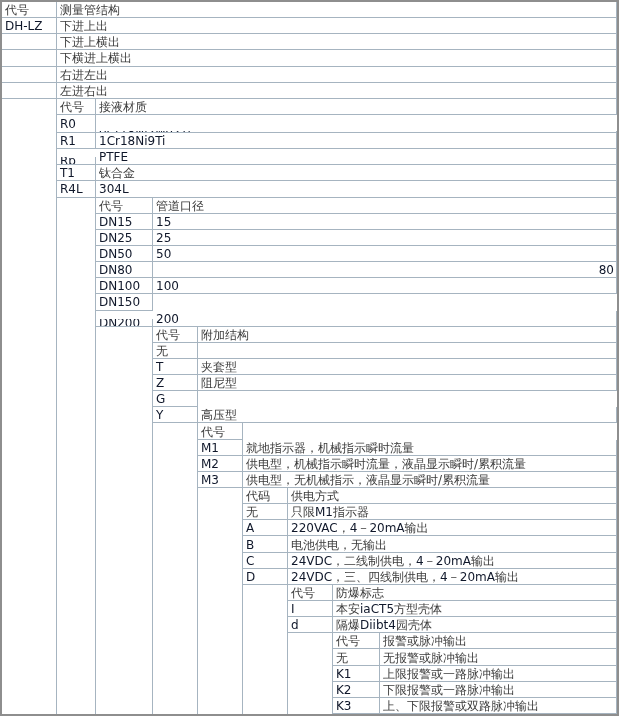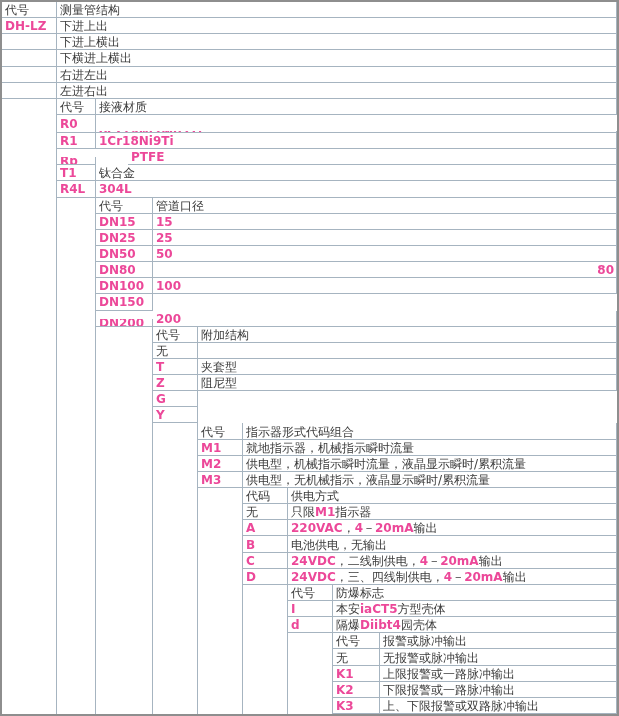--- a/index.html
+++ b/index.html
@@ -20,21 +20,21 @@
     border-bottom:1px solid #a6b4c0;
     font-size:12px;
     line-height:14px;
     padding:1px 2px 0 3px;
     color:#3b3b3b;
     white-space:nowrap;
     overflow:hidden;
     display:flex;
     align-items:center;
   }
-  .cell .lat{color:#ec4899;font-weight:bold;}
+  .cell .lat{color:#0f172a;}
   .spacer{border-bottom:none;}
 </style>
 </head>
 <body>
 
 <div class="table-wrap">
     <div class="cell" style="grid-area: 1 / 1 / auto / 2;">代号</div>
     <div class="cell" style="grid-area: 1 / 2 / auto / 10;">测量管结构</div>
     <div class="cell" style="grid-area: 2 / 1 / auto / 2;">
       <span class="lat">DH-LZ</span>
@@ -59,21 +59,21 @@
     </div>
     <div class="cell" style="grid-area: 9 / 2 / auto / 3; text-align: right;">
       <span class="lat">R1</span>
     </div>
     <div class="cell" style="grid-area: 9 / 3 / auto / 10;">
       <span class="lat">1Cr18Ni9Ti</span>
     </div>
     <div class="cell" style="grid-area: 10 / 2 / auto / 3; margin-top: 8px;">
       <span class="lat">Rp</span>
     </div>
-    <div class="cell" style="grid-area: 10 / 3 / auto / 10; margin-left: 32px;">
+    <div class="cell" style="grid-area: 10 / 3 / auto / 10;">
       <span class="lat">PTFE</span>
     </div>
     <div class="cell" style="grid-area: 11 / 2 / auto / 3;">
       <span class="lat">T1</span>
     </div>
     <div class="cell" style="grid-area: 11 / 3 / auto / 10;">钛合金</div>
     <div class="cell" style="grid-area: 12 / 2 / auto / 3;">
       <span class="lat">R4L</span>
     </div>
     <div class="cell" style="grid-area: 12 / 3 / auto / 10;">
@@ -133,23 +133,23 @@
     <div class="cell" style="grid-area: 24 / 4 / auto / 5;">
       <span class="lat">Z</span>
     </div>
     <div class="cell" style="grid-area: 24 / 5 / auto / 10;">阻尼型</div>
     <div class="cell" style="grid-area: 25 / 4 / auto / 5;">
       <span class="lat">G</span>
     </div>
     <div class="cell" style="grid-area: 26 / 4 / auto / 5;">
       <span class="lat">Y</span>
     </div>
+    <div class="cell" style="grid-area: 26 / 5 / auto / 10;">高压型</div>
     <div class="cell spacer" style="grid-area: 27 / 4 / 45 / 5;"></div>
     <div class="cell" style="grid-area: 27 / 5 / auto / 6;">代号</div>
-    <div class="cell" style="grid-area: 27 / 6 / auto / 10;">指示器形式代码组合</div>
     <div class="cell" style="grid-area: 28 / 5 / auto / 6;">
       <span class="lat">M1</span>
     </div>
     <div class="cell" style="grid-area: 28 / 6 / auto / 10;">就地指示器，机械指示瞬时流量</div>
     <div class="cell" style="grid-area: 29 / 5 / auto / 6;">
       <span class="lat">M2</span>
     </div>
     <div class="cell" style="grid-area: 29 / 6 / auto / 10;">供电型，机械指示瞬时流量，液晶显示瞬时/累积流量</div>
     <div class="cell" style="grid-area: 30 / 5 / auto / 6;">
       <span class="lat">M3</span>

